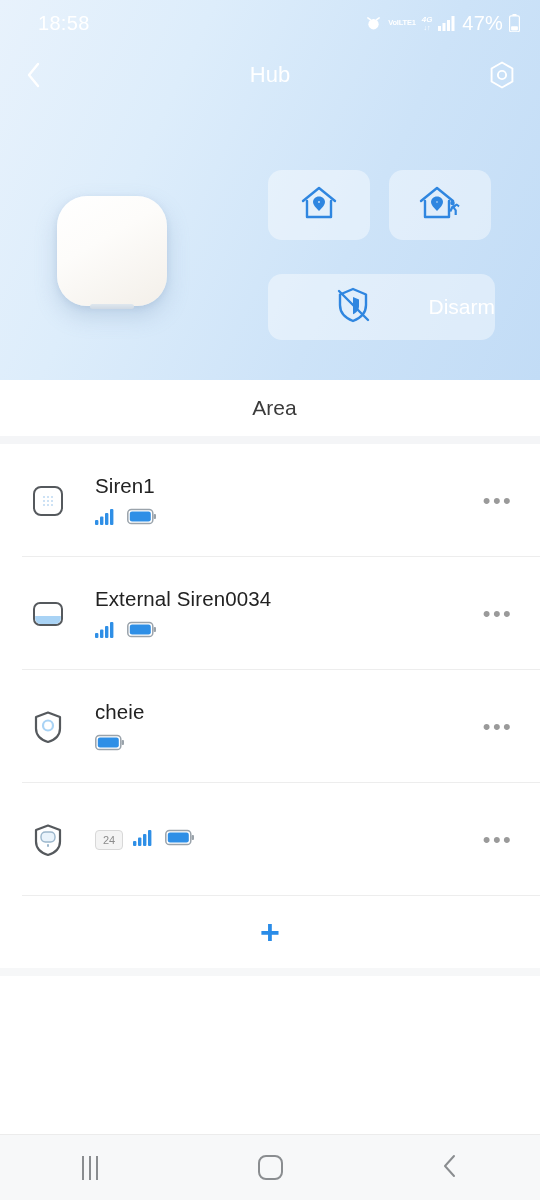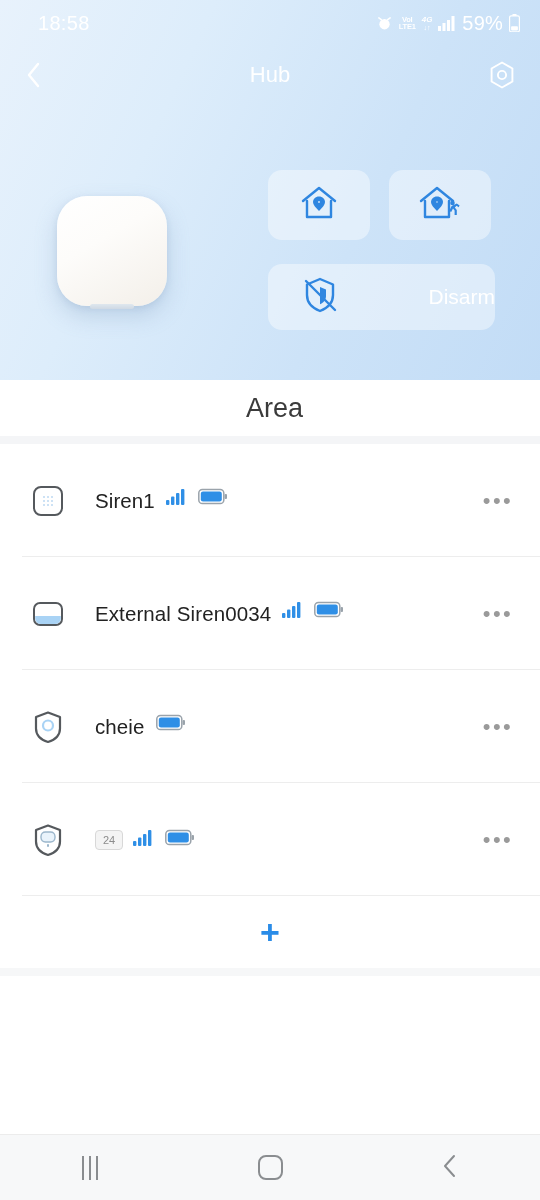--- a/index.html
+++ b/index.html
@@ -20,21 +20,21 @@
   }
   .statusbar {
     height:46px;
     display:flex; align-items:center; justify-content:space-between;
     padding:0 20px 0 38px;
     gap:22px;
   }
   .sb-time { color:#ffffff; font-size:20px; letter-spacing:.3px; }
   .sb-right { display:flex; align-items:center; gap:6px; color:#ffffff; }
   .sb-icon { display:inline-flex; align-items:center; }
-  .volte { display:flex; flex-direction:column; align-items:center; line-height:1; }
+  .volte { display:flex; flex-direction:row; align-items:center; line-height:1; }
   .volte span { font-size:7.5px; font-weight:bold; letter-spacing:-0.2px; }
   .fourg { display:flex; flex-direction:column; align-items:center; line-height:1;font-style:italic; }
   .fourg span { font-size:8px; font-weight:bold; }
   .sb-pct { font-size:20px; letter-spacing:.2px; }
 
   .navbar { height:58px; display:flex; align-items:center; justify-content:space-between; padding:0 20px 0 16px; }
   .nav-back { width:34px; height:34px; display:flex; align-items:center; justify-content:center; cursor:pointer; }
   .nav-title { position:absolute; left:0; right:0; text-align:center; color:#ffffff; font-size:22px; pointer-events:none; }
   .nav-gear { width:36px; height:36px; display:flex; align-items:center; justify-content:center; cursor:pointer; }
 
@@ -56,50 +56,50 @@
   .modes { position:absolute; left:268px; top:170px; width:250px; }
   .mode-row { display:flex; gap:19px; }
   .mode-btn {
     background:rgba(255,255,255,.42);
     border-radius:14px;
     display:flex; align-items:center; justify-content:center;
     cursor:pointer;
   }
   .mode-sq { width:102px; height:70px; }
   .mode-wide {
-    width:227px; height:66px; margin-top:24px;
-    justify-content:space-between; padding-left:34px; gap:58px;
+    width:227px; height:66px; margin-top:34px;
+    justify-content:flex-end; padding-left:34px; gap:58px;
   }
   .mode-label { color:#ffffff; font-size:21px; }
 
   
   .tabs { flex:0 0 auto; height:56px; background:#fff; display:flex; }
   .tab {
     flex:1; display:flex; align-items:center; justify-content:center;
-    font-size:27px; color:#3b3b3b; cursor:pointer; position:relative;margin-left:9px;
+    font-size:21px; color:#3b3b3b; cursor:pointer; position:relative;margin-left:9px;
   }
   .tab.active { color:#2a90e8; }
   .tab.active::after {
     content:""; position:absolute; bottom:0; left:50%; transform:translateX(-50%);
     width:126px; height:2.5px; background:#2a90e8;
   }
   .tab-sep { flex:0 0 auto; height:8px; background:#f4f5f7; }
 
   
   .list { flex:1 1 auto; background:#ffffff; overflow:hidden; }
   .row {
     position:relative; height:113px; display:flex; align-items:center;
     padding:0 22px 0 28px; cursor:pointer;
   }
   .row::after {
     content:""; position:absolute; left:22px; right:0; bottom:0;
     height:1px; background:#ededed;
   }
   .row-icon { width:40px; height:40px; flex:0 0 auto; display:flex; align-items:center; justify-content:center; }
-  .row-body { flex:1 1 auto; padding-left:27px; display:flex; flex-direction:row; gap:11px; }
+  .row-body { flex:1 1 auto; padding-left:27px; display:flex; flex-direction:column; gap:11px; }
   .row-title { font-size:20.5px; color:#222; letter-spacing:.1px; }
   .row-meta { display:flex; align-items:center; gap:10px; height:19px; }
   .row-sub { font-size:17px; color:#9fb5c4; }
   .badge {
     min-width:28px; height:20px; border-radius:4px; border:1px solid #d8d8d8;
     background:#f4f4f4; color:#8c8c8c; font-size:11px;
     display:flex; align-items:center; justify-content:center; padding:0 4px;
   }
   .row-action { width:40px; display:flex; align-items:center; justify-content:center; flex:0 0 auto; }
   .dots { color:#9a9a9a; font-size:22px; letter-spacing:2.5px; line-height:1; cursor:pointer; }
@@ -146,21 +146,21 @@
           <span style="font-size:7px;">↓↑</span>
         </span>
         <span class="sb-icon">
           <svg width="18" height="15" viewBox="0 0 18 15">
             <rect x="0" y="10" width="3" height="5" fill="#ffffff"></rect>
             <rect x="4.5" y="7" width="3" height="8" fill="#ffffff"></rect>
             <rect x="9" y="4" width="3" height="11" fill="#ffffff"></rect>
             <rect x="13.5" y="0" width="3" height="15" fill="#ffffff"></rect>
           </svg>
         </span>
-        <span class="sb-pct">59%</span>
+        <span class="sb-pct">47%</span>
         <span class="sb-icon">
           <svg width="11" height="18" viewBox="0 0 11 18">
             <rect x="3.5" y="0" width="4" height="1.8" fill="#ffffff"></rect>
             <rect x="0.6" y="1.8" width="9.8" height="16" rx="1.6" fill="none" stroke="#ffffff" stroke-width="1.2"></rect>
             <rect x="2.1" y="12.2" width="6.8" height="4.2" rx="0.8" fill="#ffffff"></rect>
           </svg>
         </span>
       </div>
     </div>
 

